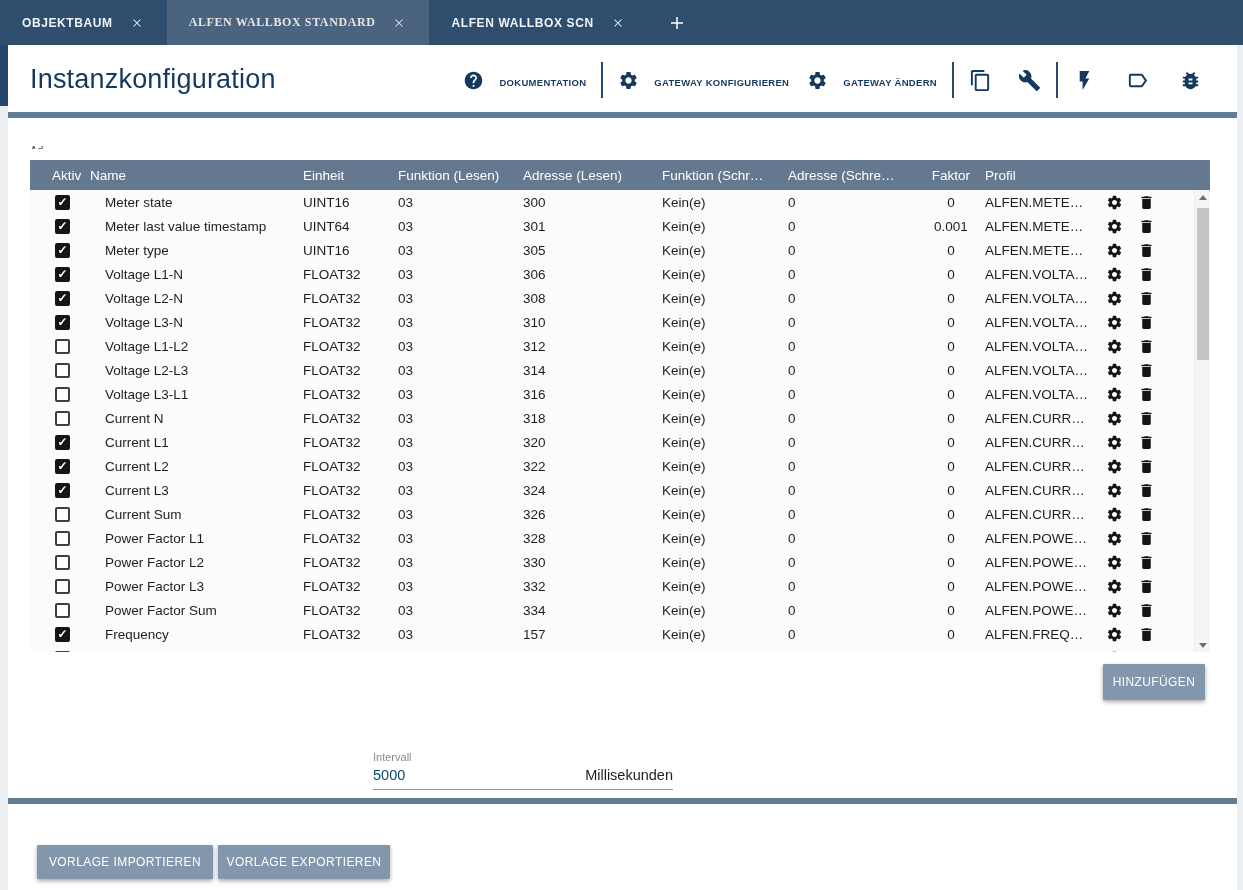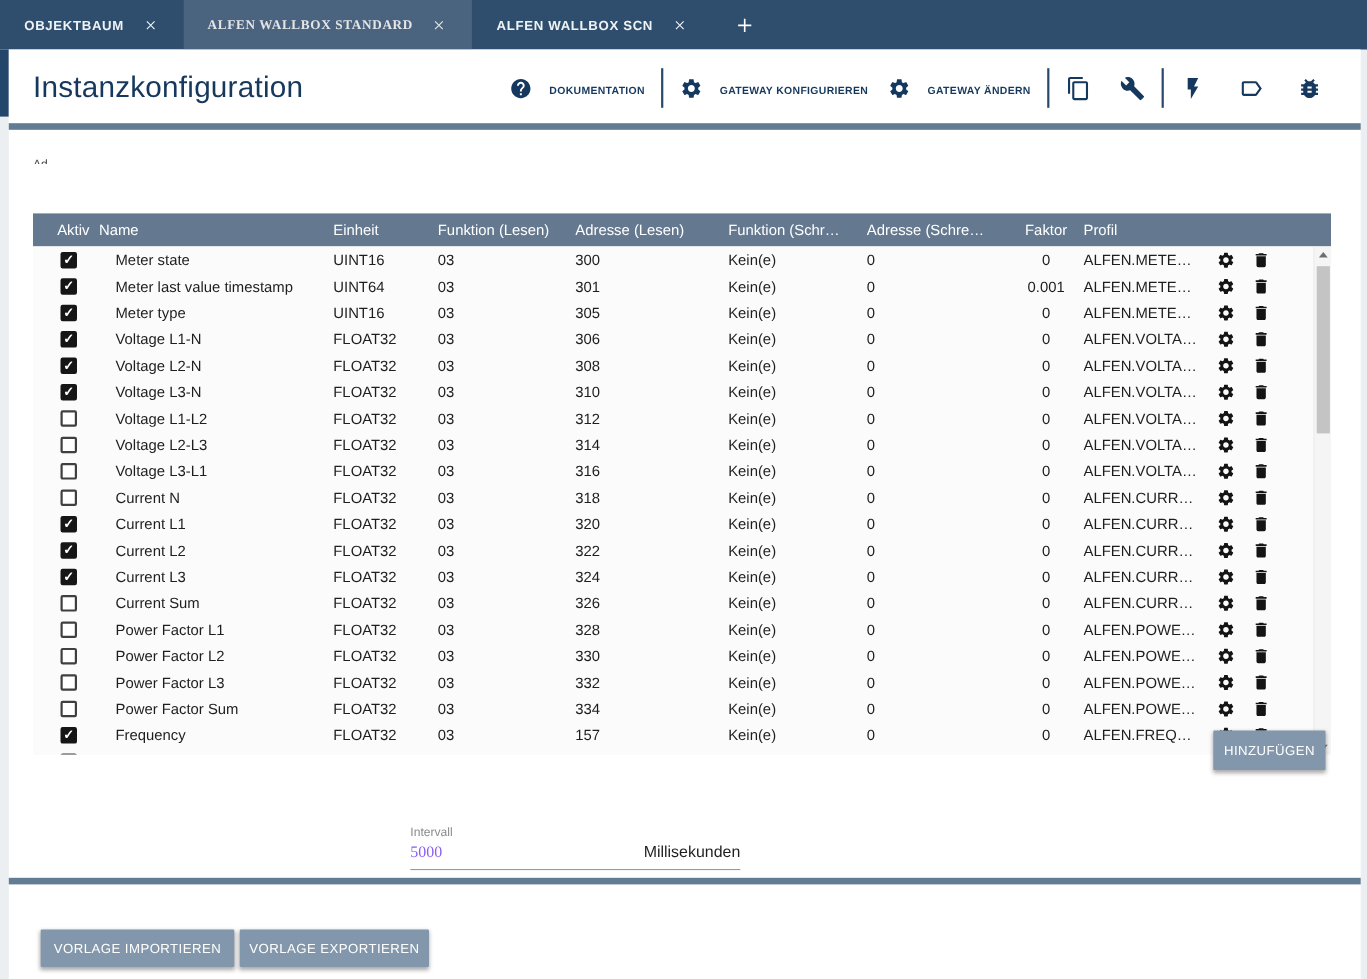--- a/index.html
+++ b/index.html
@@ -61,21 +61,21 @@
 
   .sep1 { position:absolute; left:0; top:67px; width:100%; height:6px; background: var(--c-accent, #617c93); }
   .sep2 { position:absolute; left:0; top:753px; width:100%; height:6px; background: var(--c-accent, #617c93); }
 
   .clipped-label {
     position:absolute; left:22px; top:99px; height:5px; overflow:hidden;
     font-size:11px; line-height:13px; color:#4a4a4a;
   }
 
   
-  .table { position:absolute; left:22px; top:115px; width:1180px; height:492px;margin-top:34px; }
+  .table { position:absolute; left:22px; top:115px; width:1180px; height:492px; }
   .grid {
     display:grid;
     grid-template-columns:60px 213px 95px 125px 139px 126px 129px 68px 116px 32px 32px;
     align-items:center;
   }
   .thead {
     width:1180px; height:30px; background: var(--c-table-header, #64798f);
     color:#fff; font-size:13.5px; font-weight:500;
   }
   .th { white-space:nowrap; overflow:hidden; }
@@ -123,21 +123,21 @@
   .export-btn { left:210px; top:800px; width:172px; height:34px; }
 
   .interval { position:absolute; left:365px; top:706px; width:300px; }
   .interval-label { font-size:11px; color:#8b8b8b; margin-bottom:4px; }
   .interval-row {
     display:flex; align-items:baseline; border-bottom:1px solid #999;
     padding-bottom:6px;
   }
   .interval-input {
     border:none; outline:none; background:transparent; padding:0;
-    font-family:Liberation Serif, serif; font-size:14.5px; color:#8b5cf6; width:150px;
+    font-family:Liberation Sans, sans-serif; font-size:14.5px; color:#0c4a6e; width:150px;
   }
   .interval-unit { margin-left:auto; font-size:14.5px; color:#1f1f1f; }
 </style>
 </head>
 <body>
 
 <div class="tabbar">
 
   <div class="tab">
       <span class="tab-label">OBJEKTBAUM</span>

